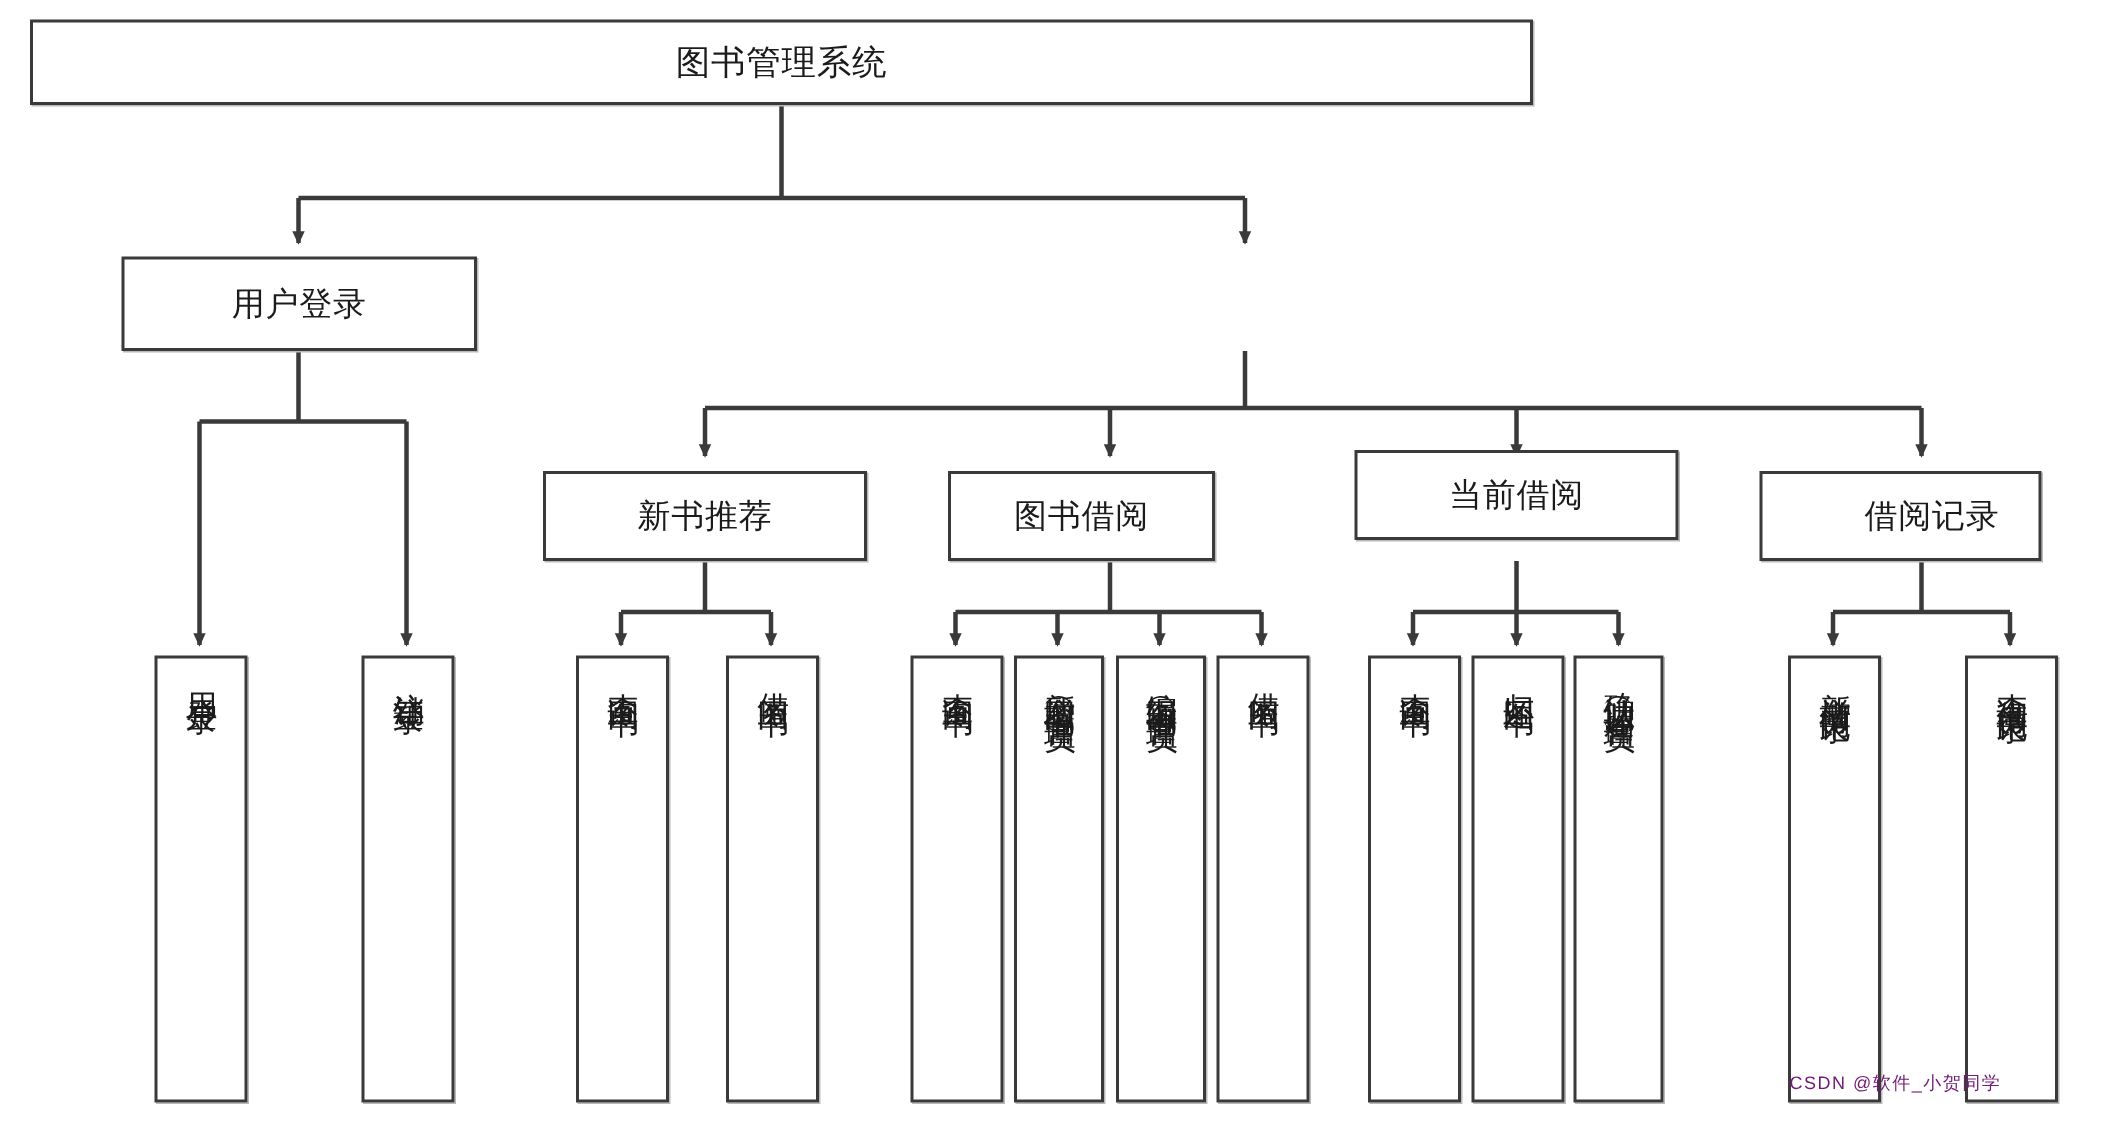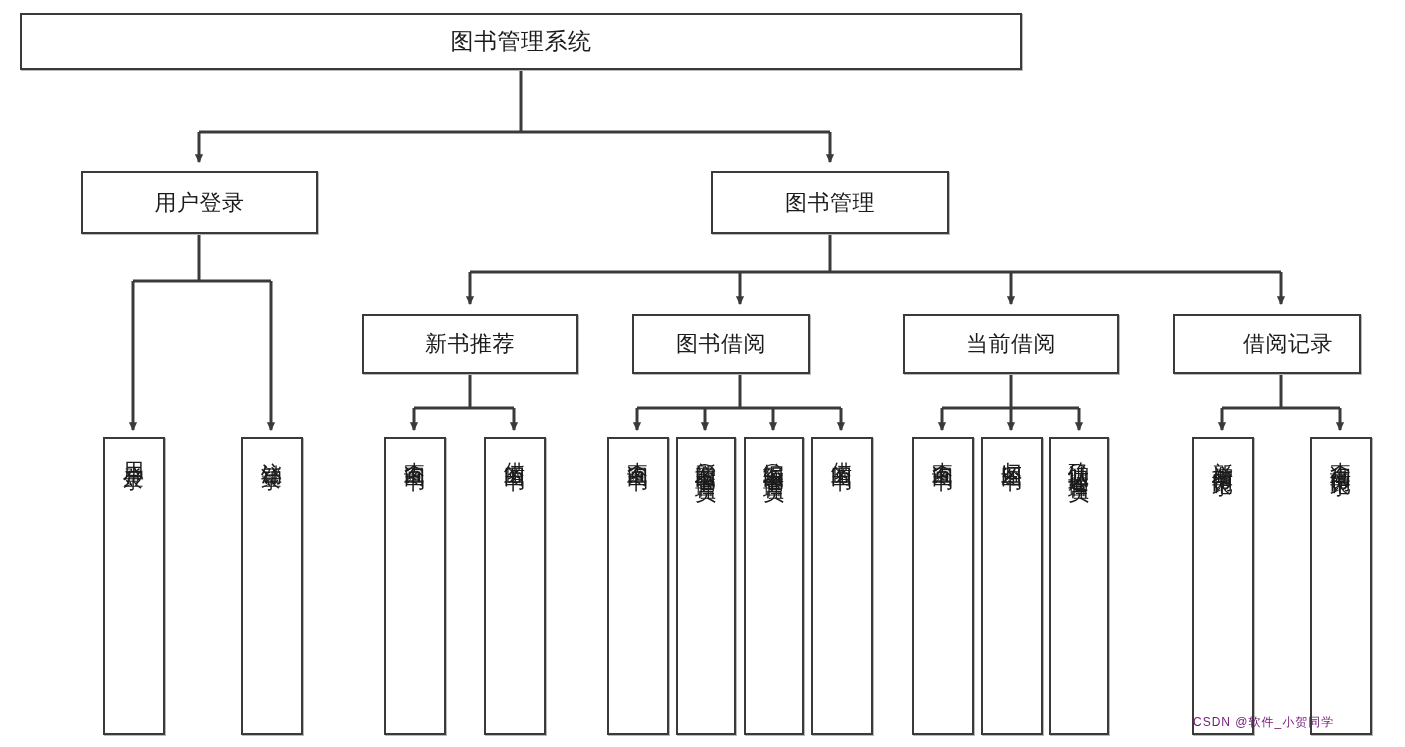--- a/index.html
+++ b/index.html
@@ -108,31 +108,28 @@
     </g>
   </svg>
 
   <div class="node h root" style="left:20px;top:13px;width:1002px;height:57px;">
     <span class="lbl">图书管理系统</span>
   </div>
 
   <div class="node h" style="left:81px;top:171px;width:237px;height:63px;">
     <span class="lbl">用户登录</span>
   </div>
-  <div class="node h" style="left:711px;top:171px;width:238px;height:63px;">
-    <span class="lbl">图书管理</span>
-  </div>
 
   <div class="node h" style="left:362px;top:314px;width:216px;height:60px;">
     <span class="lbl">新书推荐</span>
   </div>
   <div class="node h" style="left:632px;top:314px;width:178px;height:60px;">
     <span class="lbl">图书借阅</span>
   </div>
-  <div class="node h" style="left:903px;top:314px;width:216px;height:60px;">
+  <div class="node h" style="left:903px;top:300px;width:216px;height:60px;">
     <span class="lbl">当前借阅</span>
   </div>
   <div class="node h" style="left:1173px;top:314px;width:188px;height:60px;padding-left:42px;">
     <span class="lbl">借阅记录</span>
   </div>
 
   <div class="node v" style="left:103px;top:437px;width:62px;height:298px;">
     <span class="lbl">用户登录</span>
   </div>
   <div class="node v" style="left:241px;top:437px;width:62px;height:298px;">

